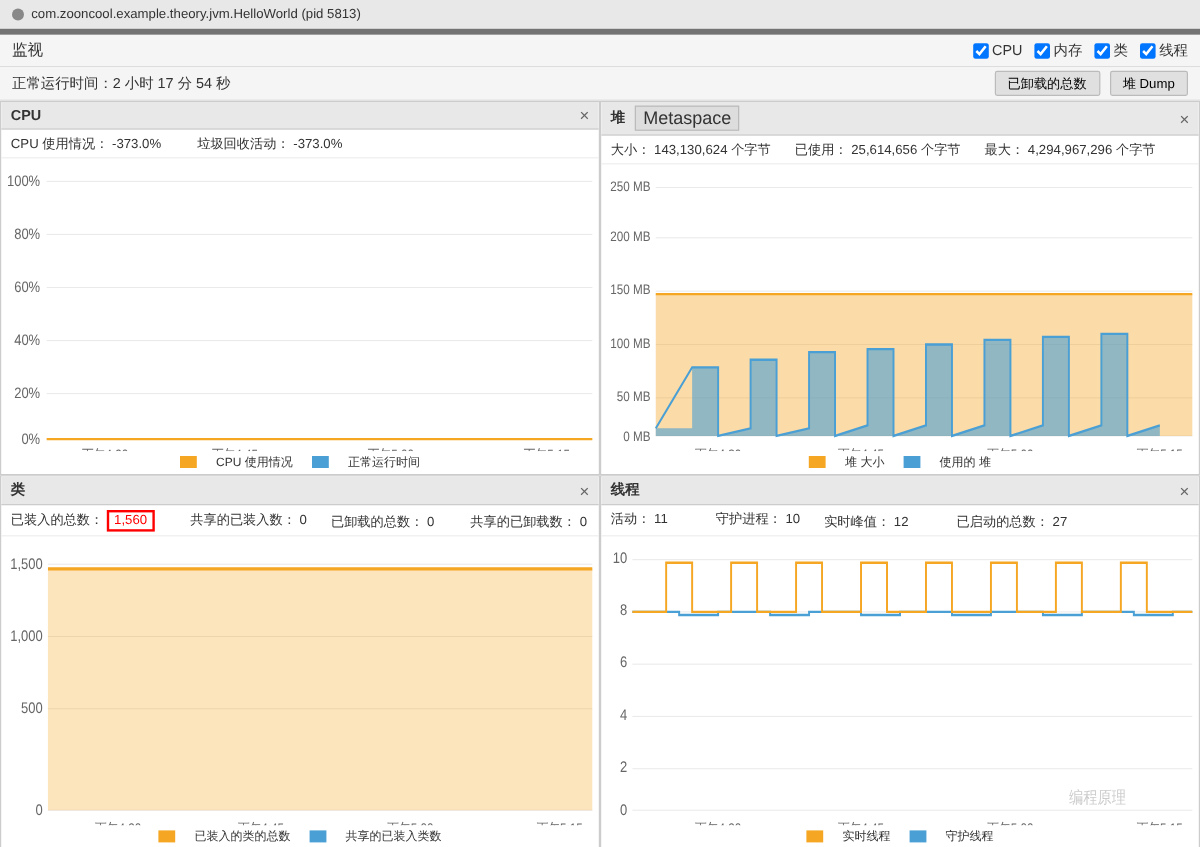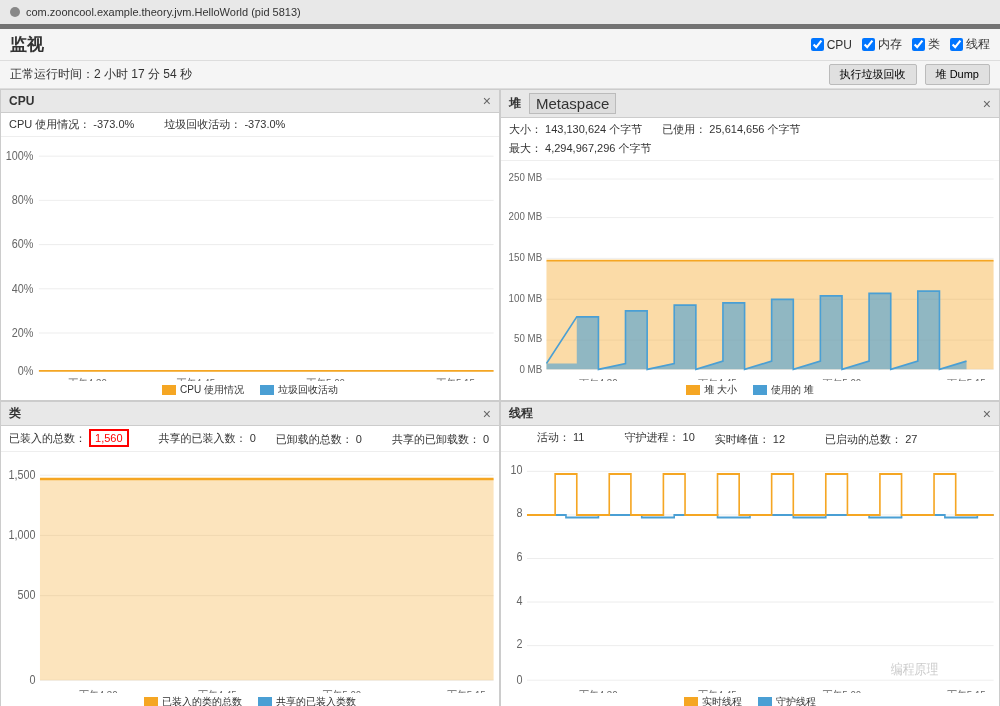--- a/index.html
+++ b/index.html
@@ -28,21 +28,21 @@
       display: inline-block;
     }
     .header {
       background: #f5f5f5;
       padding: 4px 10px;
       border-bottom: 1px solid #ddd;
       display: flex;
       align-items: center;
       justify-content: space-between;
     }
-    .header-title { font-size: 17px; font-weight: bold; }
+    .header-title { font-size: 13px; font-weight: normal; }
     .header-checkboxes { display: flex; align-items: center; gap: 10px; font-size: 12px; }
     .header-checkboxes label { display: flex; align-items: center; gap: 3px; }
     .sub-header {
       padding: 3px 10px;
       display: flex;
       align-items: center;
       justify-content: space-between;
       background: #f5f5f5;
       border-bottom: 1px solid #ddd;
     }
@@ -104,30 +104,30 @@
     .chart-legend {
       display: flex;
       justify-content: center;
       gap: 16px;
       padding: 2px 0 3px 0;
       font-size: 10px;
     }
     .legend-item {
       display: flex;
       align-items: center;
-      gap: 4px;
+      gap: 16px;
     }
     .legend-box {
       width: 14px;
       height: 10px;
       display: inline-block;
     }
     svg { display: block; }
     .panel-metaspace .panel-stats {
-      flex-direction: column;
+      flex-direction: row;
     }
     .stats-row { display: flex; gap: 20px; font-size: 11px; }
   </style>
 </head>
 <body>
 
 <div class="title-bar">
   <span class="title-dot"></span>
   <span>com.zooncool.example.theory.jvm.HelloWorld (pid 5813)</span>
 </div>
@@ -150,21 +150,21 @@
     <label>
       <input type="checkbox" checked="" style=""> 
         <span>线程</span>
     </label>
   </div>
 </div>
 
 <div class="sub-header">
   <span class="uptime">正常运行时间：2 小时 17 分 54 秒</span>
   <div class="action-buttons">
-    <button class="action-btn">执行垃圾回收</button>
+    <button class="action-btn">已卸载的总数</button>
     <button class="action-btn">堆 Dump</button>
   </div>
 </div>
 
 <div class="panels-grid">
 
   <div class="panel">
     <div class="panel-header">
       <span class="panel-title">CPU</span>
       <span class="panel-close">×</span>
@@ -206,21 +206,21 @@
         <line x1="35" y1="182" x2="455" y2="182" stroke="#f5a623" stroke-width="1.5"></line>
       </svg>
     </div>
     <div class="chart-legend">
       <div class="legend-item">
         <span class="legend-box" style="background:#f5a623;"></span>
         <span>CPU 使用情况</span>
       </div>
       <div class="legend-item">
         <span class="legend-box" style="background:#4a9fd4;"></span>
-        <span>垃圾回收活动</span>
+        <span>正常运行时间</span>
       </div>
     </div>
   </div>
 
   <div class="panel panel-metaspace">
     <div class="panel-header">
       <div style="display:flex; gap:8px; align-items:center;">
         <span class="panel-title">堆</span>
         <span style="font-size:15px; background:#ddd; padding:1px 6px; border:1px solid #bbb;">Metaspace</span>
       </div>
@@ -345,21 +345,21 @@
       </div>
     </div>
   </div>
 
   <div class="panel">
     <div class="panel-header">
       <span class="panel-title">线程</span>
       <span class="panel-close">×</span>
     </div>
     <div class="panel-stats">
-      <div style="display:flex; gap:40px;margin-left:28px;">
+      <div style="display:flex; gap:40px;">
         <span>
           <span>活动：</span>
           <span>11</span>
         </span>
         <span>
           <span>守护进程：</span>
           <span>10</span>
         </span>
       </div>
       <div style="display:flex; gap:40px; margin-top:2px;">

